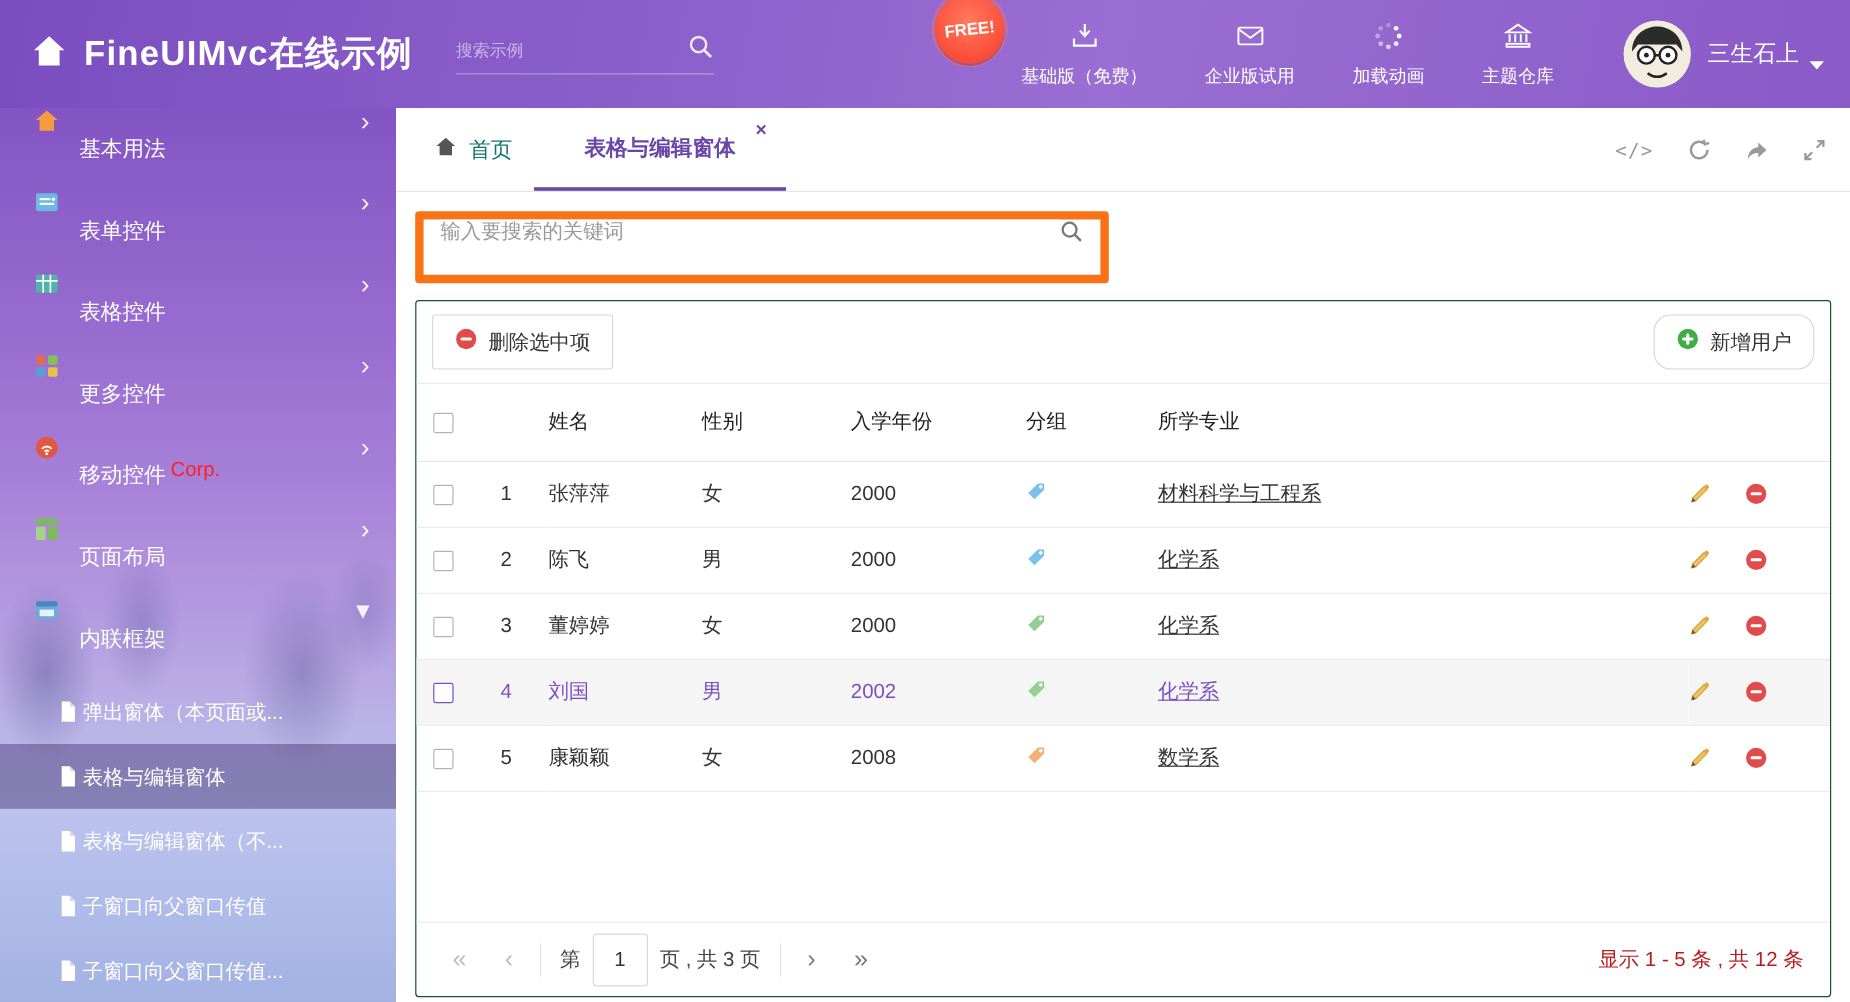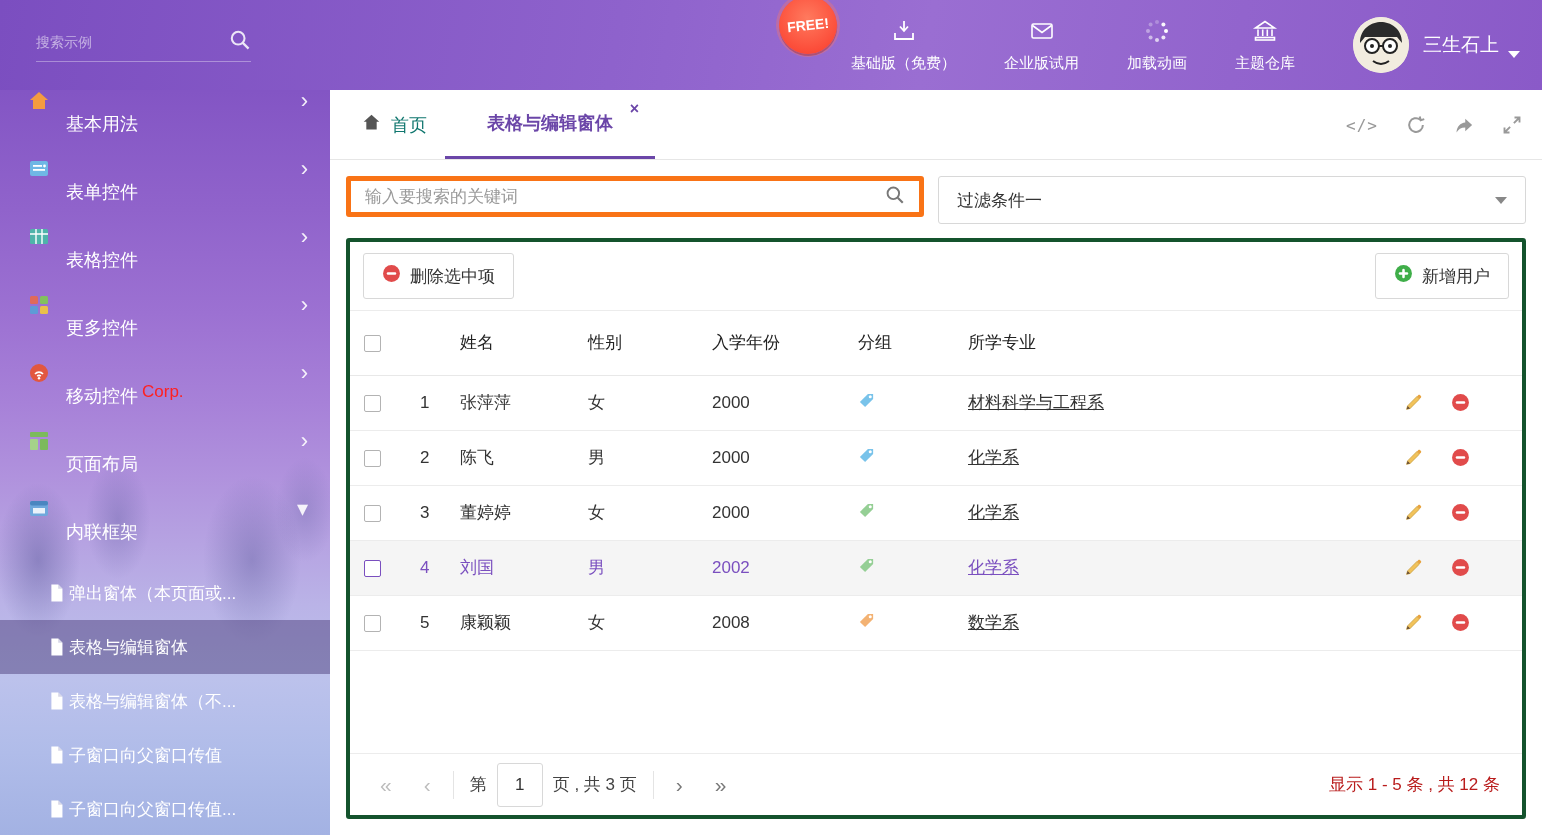--- a/index.html
+++ b/index.html
@@ -65,37 +65,37 @@
     padding:0 42px; position:relative; }
   .tab-close { position:absolute; top:10px; right:16px; font-size:16px; color:#6b46a8;
     font-weight:bold; cursor:pointer; }
   .tab-tools { position:absolute; right:20px; top:0; height:70px; display:flex;
     align-items:center; gap:28px; color:#999; }
   .tool { cursor:pointer; display:flex; align-items:center; }
   .tool-code { font-size:16px; letter-spacing:1px; font-family:"DejaVu Sans Mono",monospace; }
 
   .content { padding:16px; }
   .filter-row { display:flex; gap:14px; }
-  .search-box { width:578px; height:41px; border:5px solid #f97316; border-radius:3px;
-    display:flex; align-items:center; padding:0 14px; background:#fff; }
+  .search-box { width:578px; height:60px; border:7px solid #f97316; border-radius:3px;
+    display:flex; align-items:flex-start; padding:0 14px; background:#fff; }
   .search-box input { flex:1; border:none; outline:none; font-size:17px; color:#333; }
   .search-box input::placeholder { color:#9a9a9a; }
   .select-box { flex:1; height:48px; border:1px solid #d8d8d8; border-radius:3px;
     display:flex; align-items:center; padding:0 18px; font-size:17px; color:#333; cursor:pointer; }
   .select-caret { margin-left:auto; width:0; height:0; border-left:6px solid transparent;
     border-right:6px solid transparent; border-top:7px solid #888; }
 
-  .panel { margin-top:14px; border:4px solid #14532d; border-radius:3px; height:581px;
+  .panel { margin-top:14px; border:1px solid #14532d; border-radius:3px; height:581px;
     display:flex; flex-direction:column; overflow:hidden; }
   .panel-toolbar { display:flex; align-items:center; padding:11px 13px;
     border-bottom:1px solid #ececec; }
   .btn { display:inline-flex; align-items:center; gap:9px; height:46px; padding:0 18px;
     border:1px solid #d8d8d8; border-radius:3px; background:#fff; font-size:17px;
     color:#333; cursor:pointer; }
-  .btn-right { margin-left:auto; }
+  .btn-right { margin-left:auto;border-radius:14px; }
 
   table.grid { width:100%; border-collapse:collapse; table-layout:fixed; }
   .grid th { text-align:left; font-weight:400; color:#222; font-size:17px; height:64px;
     border-bottom:1px solid #e8e8e8; }
   .grid td { height:55px; border-bottom:1px solid #ececec; font-size:17px; color:#333; }
   .c-check { padding-left:14px; }
   .c-num { text-align:left; padding-left:18px; }
   .checkbox { display:inline-block; width:17px; height:17px; border:1px solid #b3b3b3;
     border-radius:2px; background:#fff; cursor:pointer; vertical-align:middle; }
   .row-selected { background:#f5f5f5; }
@@ -115,20 +115,28 @@
   .pg-sep { width:1px; height:28px; background:#e4e4e4; margin:0 6px; }
   .pg-group { display:flex; align-items:center; padding:0 10px; }
   .pg-input { width:46px; height:44px; border:1px solid #d8d8d8; border-radius:3px;
     text-align:center; font-size:17px; margin:0 10px; color:#333; outline:none; }
   .pg-summary { margin-left:auto; color:#b91c1c; padding-right:8px; }
 </style>
 </head>
 <body>
 
 <div class="header">
+  <div class="brand">
+    <span>
+      <svg width="30" height="30" viewBox="0 0 26 26">
+          <path d="M13 2 L24 12 H20.5 V23 H5.5 V12 H2 Z" fill="#fff"></path>
+        </svg>
+    </span>
+    <span class="brand-title">FineUIMvc在线示例</span>
+  </div>
 
   <div class="hdr-search">
     <input type="text" placeholder="搜索示例" style="">
     <span>
       <svg width="22" height="22" viewBox="0 0 18 18">
           <circle cx="7.5" cy="7.5" r="5.2" stroke="rgba(255,255,255,0.85)" stroke-width="1.7" fill="none"></circle>
           <line x1="11.5" y1="11.5" x2="16" y2="16" stroke="rgba(255,255,255,0.85)" stroke-width="1.9"></line>
         </svg>
     </span>
   </div>
@@ -384,24 +392,20 @@
 
     <div class="filter-row">
       <div class="search-box">
         <input type="text" placeholder="输入要搜索的关键词" style="">
         <span>
           <svg width="20" height="20" viewBox="0 0 18 18">
               <circle cx="7.5" cy="7.5" r="5.2" stroke="#777" stroke-width="1.7" fill="none"></circle>
               <line x1="11.5" y1="11.5" x2="16" y2="16" stroke="#777" stroke-width="1.9"></line>
             </svg>
         </span>
-      </div>
-      <div class="select-box">
-        <span>过滤条件一</span>
-        <span class="select-caret"></span>
       </div>
     </div>
 
     <div class="panel">
       <div class="panel-toolbar">
         <button class="btn">
           <span>
             <svg width="19" height="19" viewBox="0 0 18 18">
                 <circle cx="9" cy="9" r="8" fill="#e14b4b"></circle>
                 <rect x="4.5" y="7.8" width="9" height="2.4" rx="1.2" fill="#fff"></rect>

